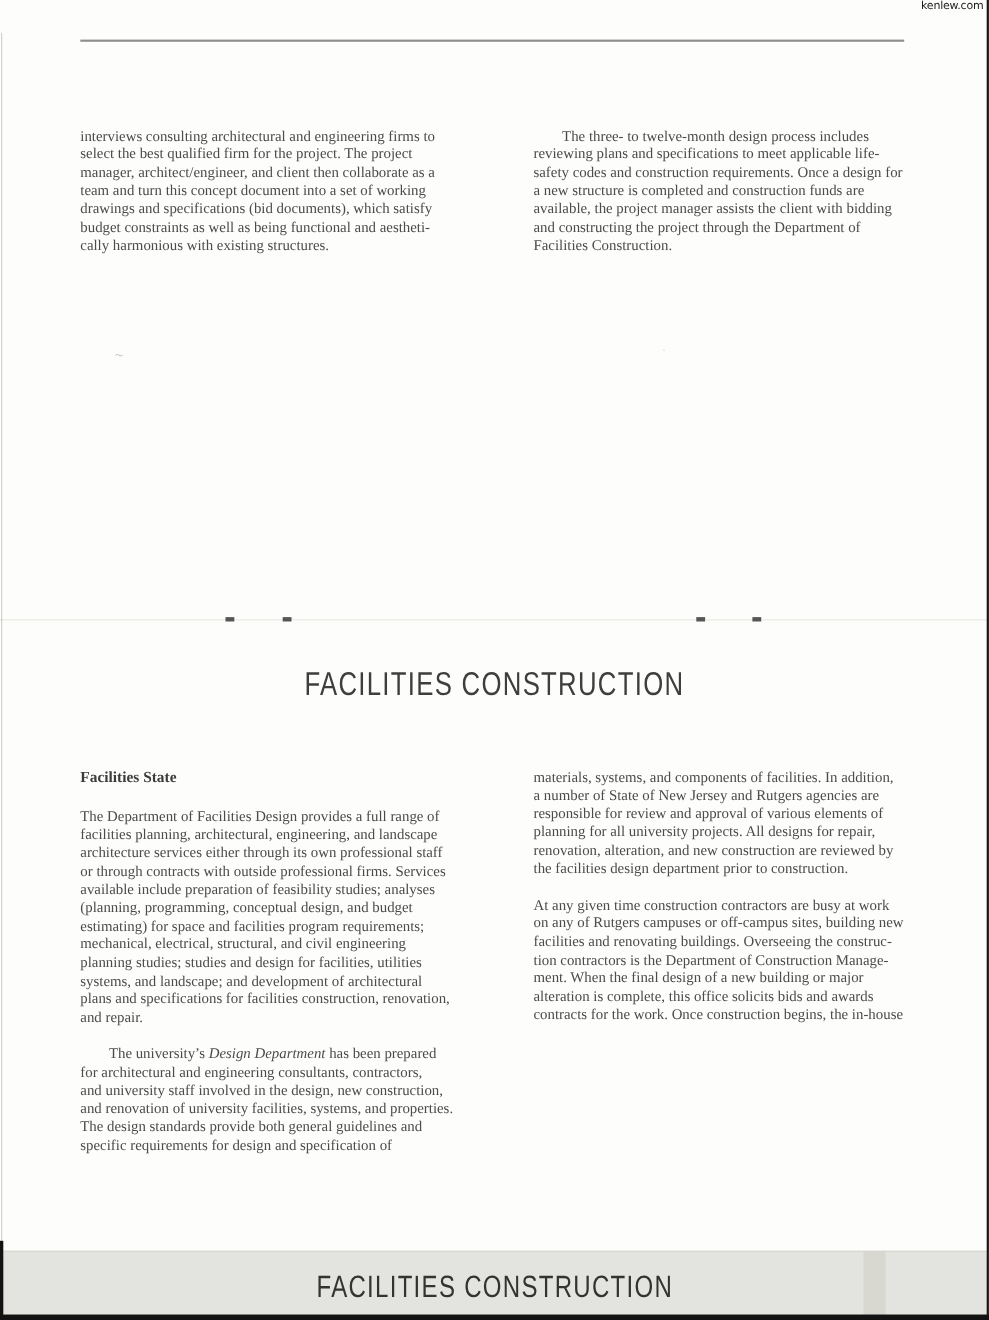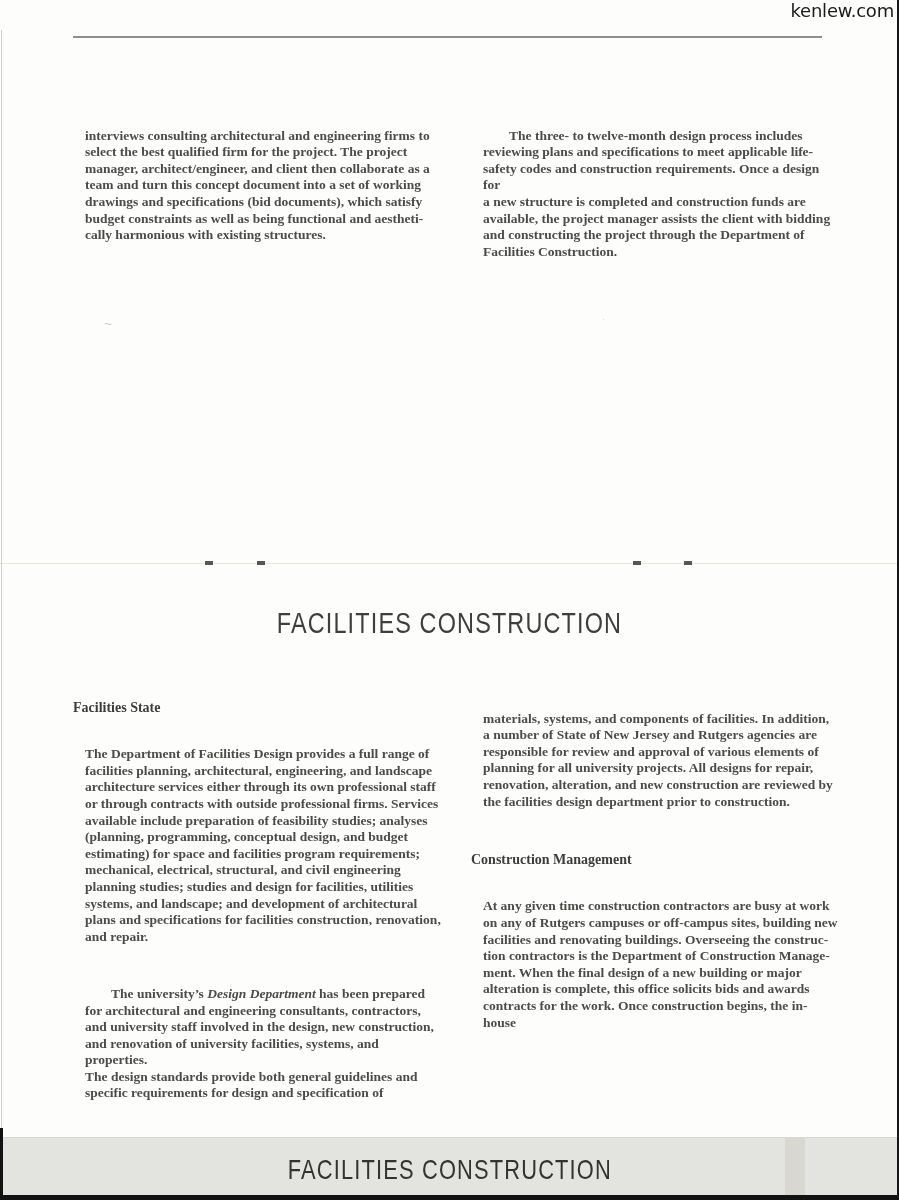--- a/index.html
+++ b/index.html
@@ -15,44 +15,44 @@
     position: absolute;
     left: 0; top: 0;
     width: 899px; height: 1200px;
     background: #fdfdfb;
   }
   
   .watermark {
     position: absolute;
     top: 0px; right: 5px;
     font-family: "DejaVu Sans", sans-serif;
-    font-size: 18px;
+    font-size: 10px;
     color: #1b1b1b;
     letter-spacing: -0.2px;
   }
   
   .top-rule {
     position: absolute;
     left: 73px; top: 36px;
     width: 749px; height: 2px;
     background: #8f8f8f;
   }
   
   .col {
     position: absolute;
     width: 380px;
     font-size: 13.5px;
     line-height: 16.6px;
     color: #4b4b49;
     white-space: pre-line;
   }
-  .col p { margin: 12px; white-space: pre-line; font-weight: bold; }
+  .col p { margin: 0; white-space: pre-line; }
   .col p.indent { text-indent: 26px; }
   .col-left  { left: 73px; }
-  .col-right { left: 471px; }
+  .col-right { left: 485px; }
   .top-col   { top: 99px; }
   .lower-col { top: 682px; }
   .body-heading {
     font-size: 14px;
     font-weight: bold;
     color: #3c3c3a;
     line-height: 18px;
     margin: 0 0 1px 0;
     white-space: normal;
   }
@@ -217,21 +217,20 @@
 specific requirements for design and specification of</span></p>
   </div>
 
   <div class="col col-right lower-col">
     <p>materials, systems, and components of facilities. In addition,
 a number of State of New Jersey and Rutgers agencies are
 responsible for review and approval of various elements of
 planning for all university projects. All designs for repair,
 renovation, alteration, and new construction are reviewed by
 the facilities design department prior to construction.</p>
-    <h3 class="body-heading cm-heading-space">Construction Management</h3>
     <p>At any given time construction contractors are busy at work
 on any of Rutgers campuses or off-campus sites, building new
 facilities and renovating buildings. Overseeing the construc-
 tion contractors is the Department of Construction Manage-
 ment. When the final design of a new building or major
 alteration is complete, this office solicits bids and awards
 contracts for the work. Once construction begins, the in-house</p>
   </div>
 
   <div class="footer-bar">

